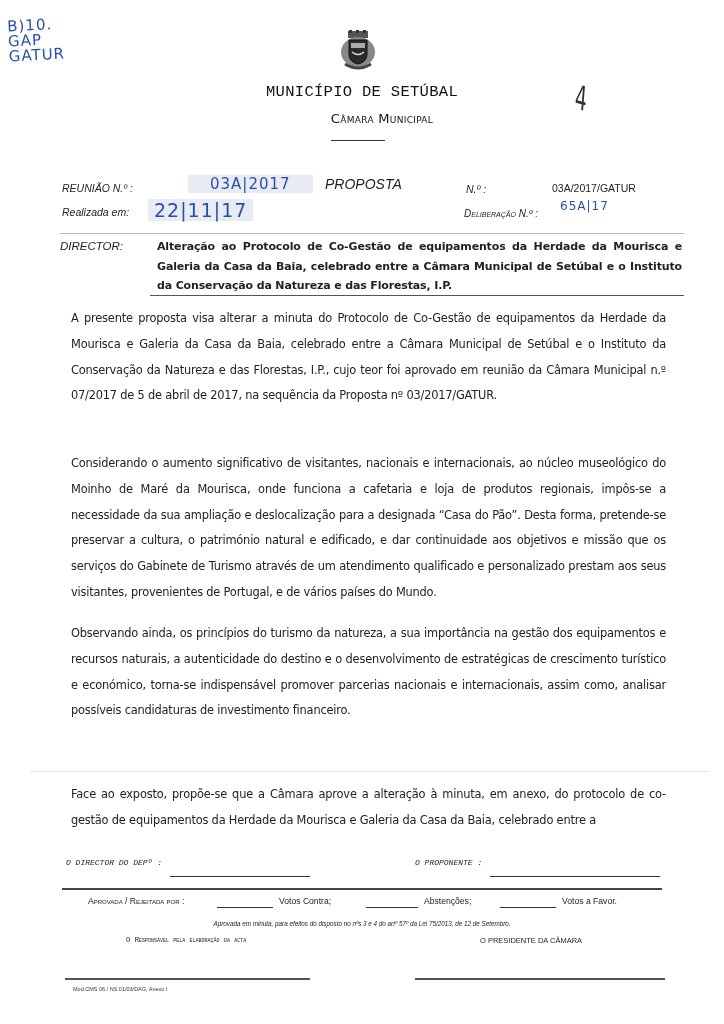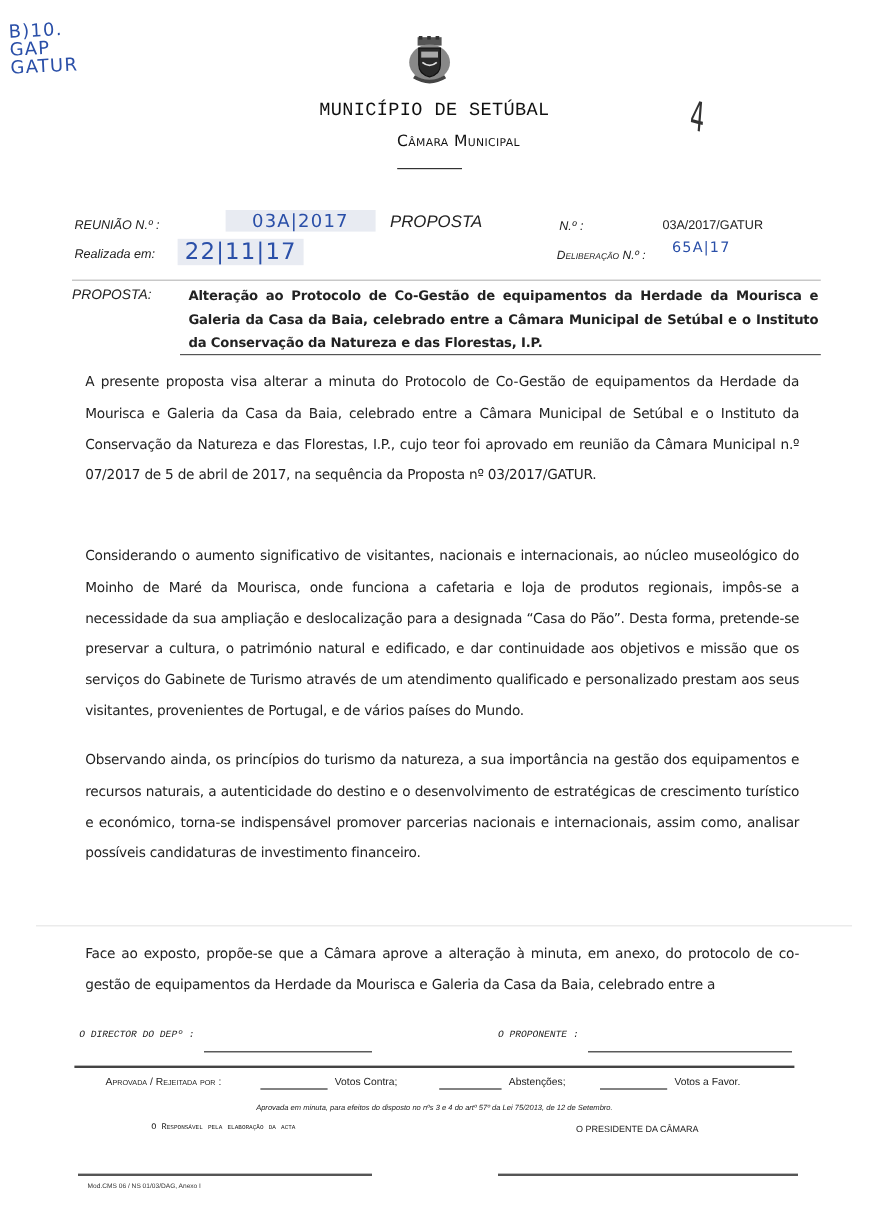--- a/index.html
+++ b/index.html
@@ -60,21 +60,21 @@
 <div class="abs hand stamp" style="left:148px;top:199px;font-size:19px;padding:0 6px;">22|11|17</div>
 
 <div class="abs proposta">PROPOSTA</div>
 
 <div class="abs lbl-ital" style="left:466px;top:183px;">N.º :</div>
 <div class="abs" style="left:552px;top:182px;font-size:10.5px;color:#222;">03A/2017/GATUR</div>
 <div class="abs lbl-ital smallcaps" style="left:464px;top:208px;font-size:10px;">Deliberação N.º :</div>
 <div class="abs hand" style="left:560px;top:199px;font-size:12px;">65A|17</div>
 
 <div class="abs rule" style="left:60px;top:233px;width:624px;background:#bbb;"></div>
-<div class="abs assunto-lbl">PROPOSTA:</div>
+<div class="abs assunto-lbl">DIRECTOR:</div>
 <div class="abs assunto-txt">Alteração ao Protocolo de Co-Gestão de equipamentos da Herdade da Mourisca e Galeria da Casa da Baia, celebrado entre a Câmara Municipal de Setúbal e o Instituto da Conservação da Natureza e das Florestas, I.P.</div>
 <div class="abs rule" style="left:150px;top:295px;width:534px;"></div>
 
 <div class="abs para" style="top:306px;">A presente proposta visa alterar a minuta do Protocolo de Co-Gestão de equipamentos da Herdade da Mourisca e Galeria da Casa da Baia, celebrado entre a Câmara Municipal de Setúbal e o Instituto da Conservação da Natureza e das Florestas, I.P., cujo teor foi aprovado em reunião da Câmara  Municipal n.º 07/2017 de 5 de abril de 2017, na sequência da Proposta nº 03/2017/GATUR.</div>
 <div class="abs para" style="top:451px;">Considerando o aumento significativo de visitantes, nacionais e internacionais, ao núcleo museológico do Moinho de Maré da Mourisca, onde funciona a cafetaria e loja de produtos regionais, impôs-se a necessidade da sua ampliação e deslocalização para a designada “Casa do Pão”. Desta forma, pretende-se preservar a cultura, o património natural e edificado, e dar continuidade aos objetivos e missão que os serviços do Gabinete de Turismo através de um atendimento qualificado e personalizado prestam aos seus visitantes, provenientes de Portugal, e de vários países do Mundo.</div>
 <div class="abs para" style="top:621px;">Observando ainda, os princípios do turismo da natureza, a sua importância na gestão dos equipamentos e recursos naturais, a autenticidade do destino e o desenvolvimento de estratégicas de crescimento turístico e económico, torna-se indispensável promover parcerias nacionais e internacionais, assim como, analisar possíveis candidaturas de investimento financeiro.</div>
 
 <div class="abs" style="left:30px;top:771px;width:680px;height:1px;background:#e6e6e6;"></div>
 
 <div class="abs para" style="top:782px;">Face ao exposto, propõe-se que a Câmara aprove a alteração à minuta, em anexo, do protocolo de co-gestão de equipamentos da Herdade da Mourisca e Galeria da Casa da Baia, celebrado entre a</div>

